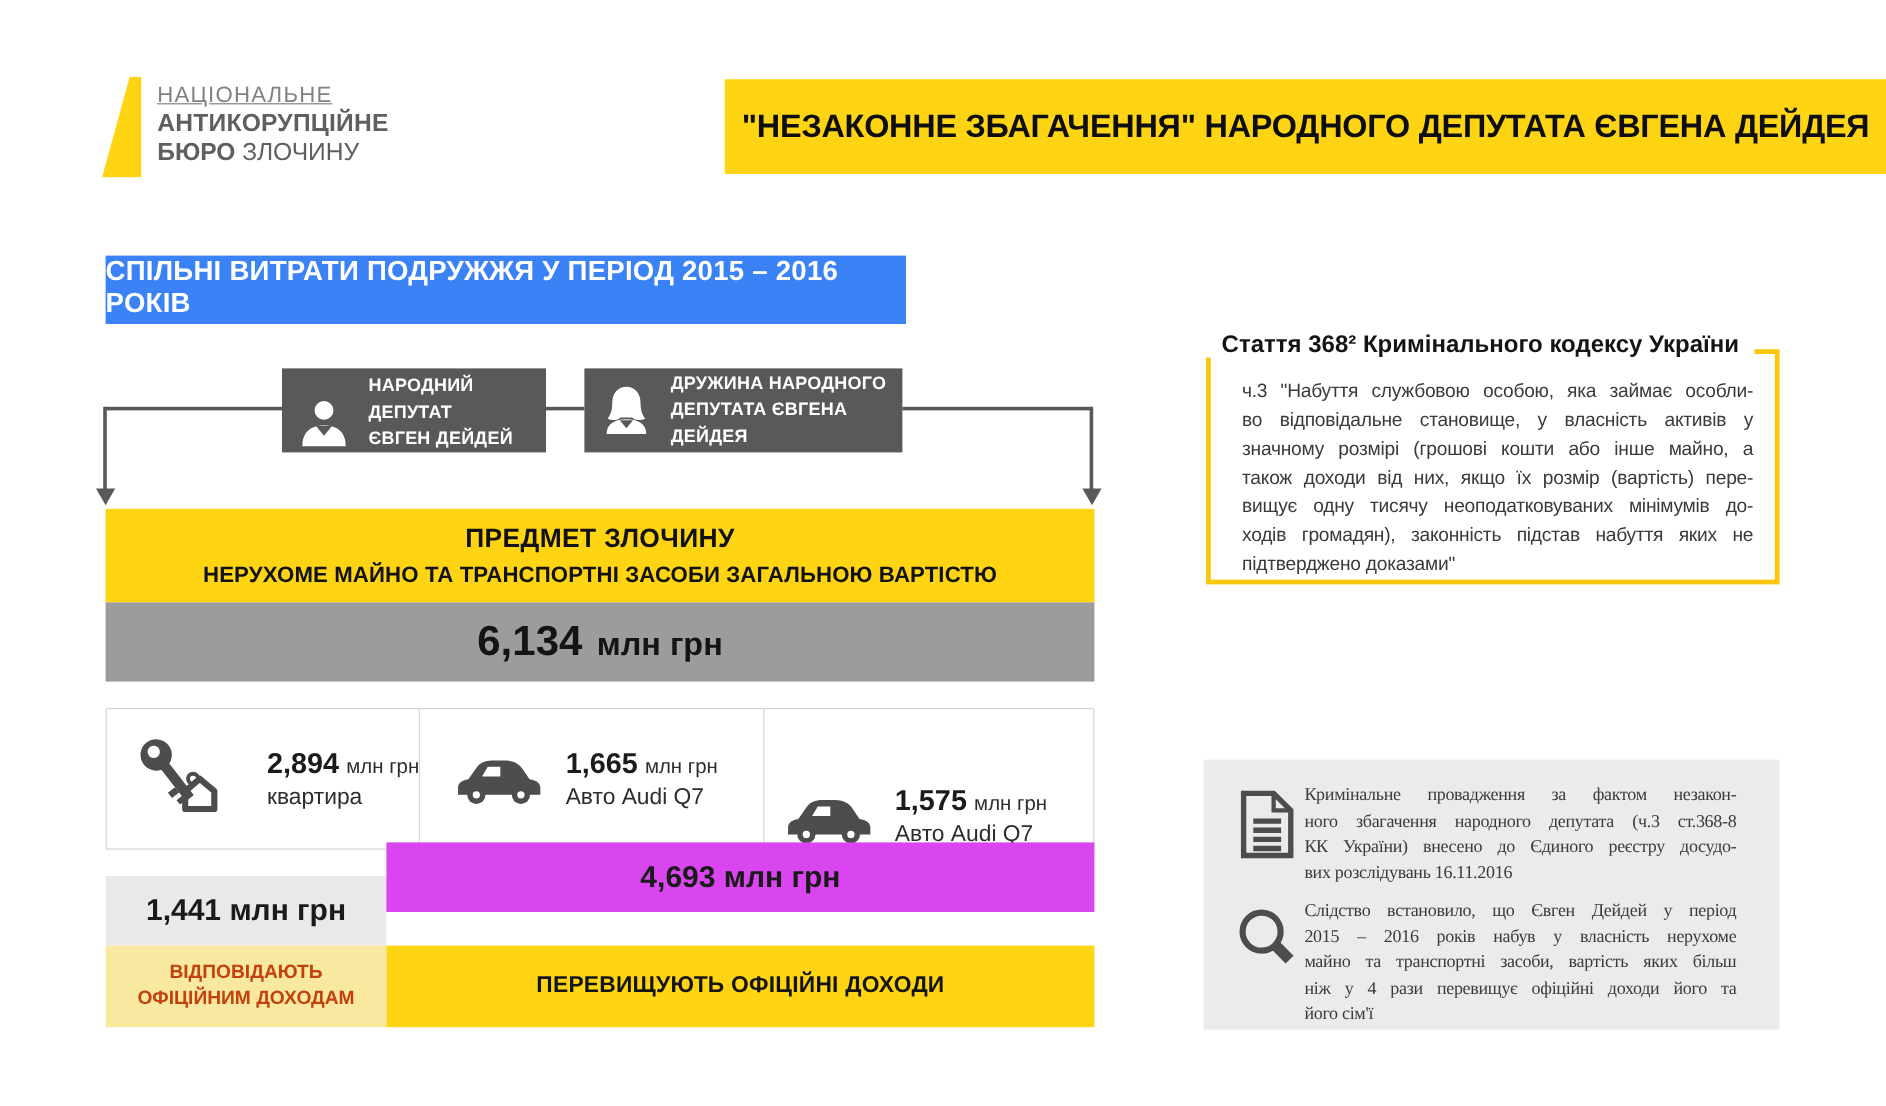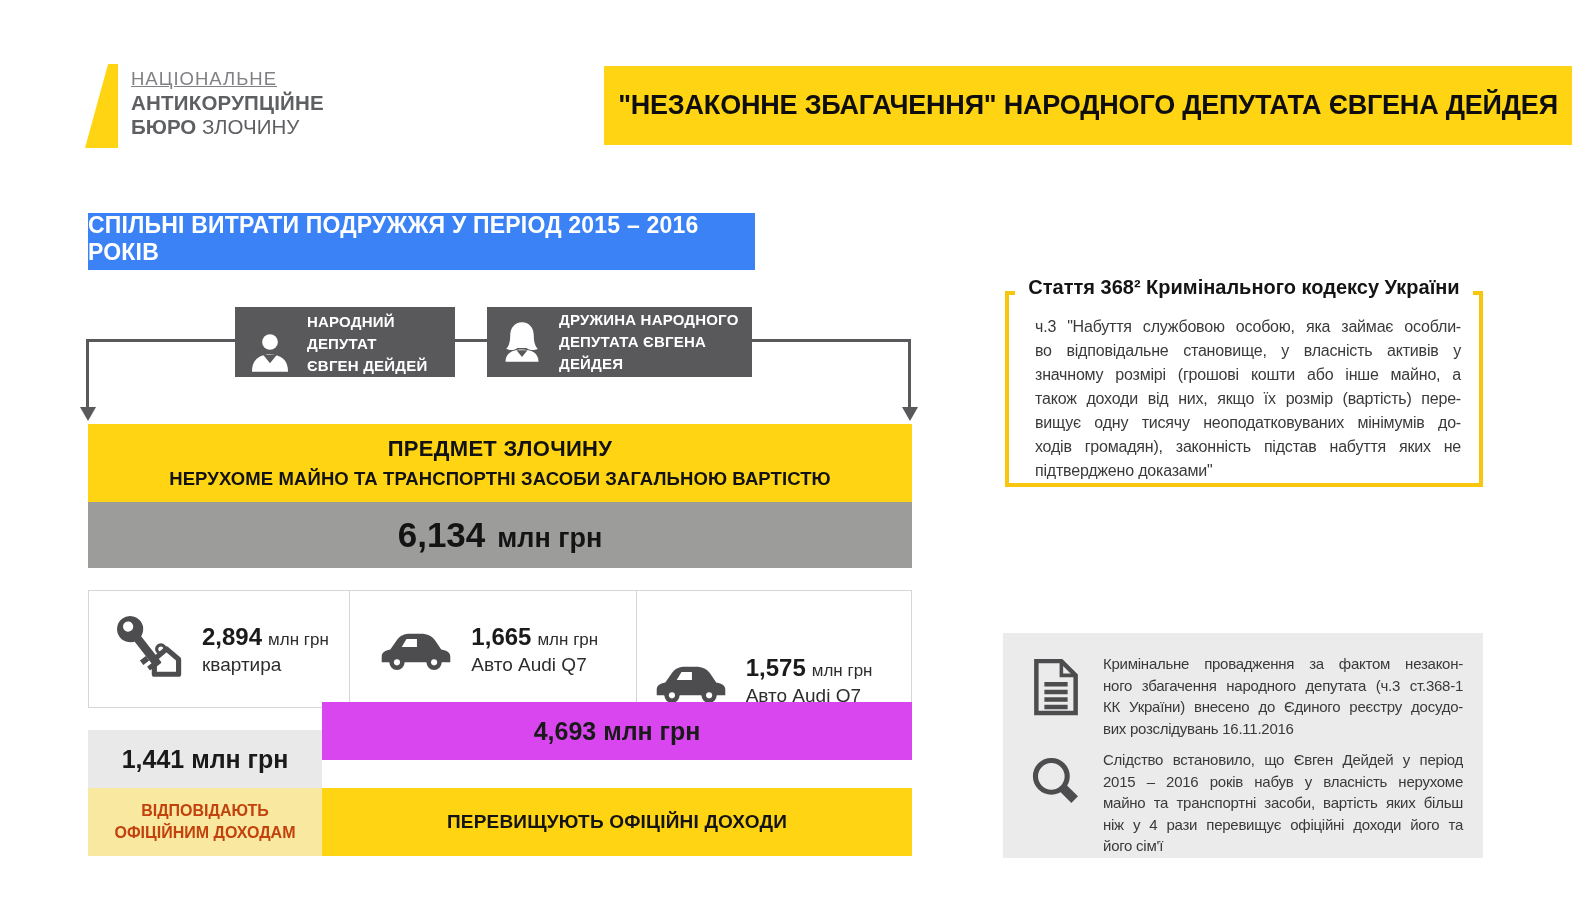--- a/index.html
+++ b/index.html
@@ -72,21 +72,21 @@
   .total-value { font-size:35px; font-weight:bold; line-height:66px; }
   .total-unit  { font-size:27px; font-weight:bold; margin-left:12px; }
 
   
   .items {
     left:88px; top:590px; width:824px; height:118px; box-sizing:border-box;
     border:1px solid #D6D6D6; background:#ffffff; display:flex;
   }
   .cell { box-sizing:border-box; display:flex; align-items:center; border-right:1px solid #D6D6D6; }
   .cell:last-child { border-right:none; }
-  .cell-1 { width:262px; padding-left:14px; }
+  .cell-1 { width:262px; padding-left:14px;justify-content:space-between; }
   .cell-2 { width:287px; padding-left:26px; }
   .cell-3 { width:275px; padding-left:14px;align-items:flex-end; }
   .cell svg { flex:none; }
   .itext { margin-left:15px; }
   .iline1 { font-size:24px; font-weight:bold; color:#1b1b1b; white-space:nowrap; }
   .iunit  { font-size:17px; font-weight:normal; color:#2d2d2d; margin-left:6px; }
   .ilabel { font-size:19px; color:#2d2d2d; margin-top:3px; }
 
   
   .cmp-val { display:flex; align-items:center; justify-content:center; font-weight:bold; font-size:25px; color:#1a1a1a; }
@@ -101,40 +101,40 @@
     display:flex; align-items:center; justify-content:center;
     font-size:19px; font-weight:bold; letter-spacing:0.2px; color:#141414;
   }
 
   
   .law-box {
     left:1005px; top:291px; width:478px; height:196px; box-sizing:border-box;
     border:4px solid #F8C70D; background:#ffffff;
   }
   .law-title {
-    left:1005px; top:276px; width:478px; text-align:center;
+    left:1005px; top:276px; width:478px; 
   }
   .law-title span {
     background:#ffffff; padding:0 13px; font-size:20px; font-weight:bold; color:#141414; white-space:nowrap;
   }
   .law-text {
     padding:20px 18px 0 26px; font-size:16px; line-height:24px; color:#3A3A3B; letter-spacing:-0.2px;
   }
   .justified .jl { text-align:justify; text-align-last:justify; }
   .justified .jl:last-child { text-align-last:left; }
 
   
   .facts {
     left:1003px; top:633px; width:480px; height:225px; background:#EBEBEB; box-sizing:border-box;
     padding-top:20px;
   }
   .fact { display:flex; padding:0 18px 0 22px; }
   .fact + .fact { margin-top:10px; }
   .ficon { width:62px; flex:none; display:flex; justify-content:center; align-items:flex-start; padding-top:4px; }
-  .ftext { margin-left:16px; width:360px; font-size:15px; line-height:21.5px; color:#3A3A3B; letter-spacing:-0.25px; }
+  .ftext { width:360px; font-size:15px; line-height:21.5px; color:#3A3A3B; letter-spacing:-0.25px;font-family:Liberation Serif, serif; }
 </style>
 </head>
 <body>
 
 <div class="stage">
 
   <div class="abs logo-triangle"></div>
   <div class="abs logo-text">
     <div class="l1">НАЦІОНАЛЬНЕ</div>
     <div class="l2">АНТИКОРУПЦІЙНЕ</div>
@@ -267,21 +267,21 @@
     <div class="fact">
       <div class="ficon">
         <svg viewBox="0 0 56 66" width="50" height="60">
           <path d="M6 4 H34 L50 20 V62 H6 Z" fill="none" stroke="#4D4D4F" stroke-width="5" stroke-linejoin="miter"></path>
           <path d="M34 4 V20 H50" fill="none" stroke="#4D4D4F" stroke-width="4"></path>
           <path d="M15 30 H41 M15 38.5 H41 M15 47 H41 M15 55.5 H41" stroke="#4D4D4F" stroke-width="5"></path>
         </svg>
       </div>
       <div class="ftext justified">
           <div class="jl">Кримінальне провадження за фактом незакон-</div>
-          <div class="jl">ного збагачення народного депутата (ч.3 ст.368-1</div>
+          <div class="jl">ного збагачення народного депутата (ч.3 ст.368-8</div>
           <div class="jl">КК України) внесено до Єдиного реєстру досудо-</div>
           <div class="jl">вих розслідувань 16.11.2016</div>
         </div>
     </div>
     <div class="fact">
       <div class="ficon">
         <svg viewBox="0 0 60 60" width="56" height="56">
           <circle cx="25" cy="25" r="17" fill="none" stroke="#4D4D4F" stroke-width="5.5"></circle>
           <path d="M38 38 L50 50" stroke="#4D4D4F" stroke-width="10" stroke-linecap="butt"></path>
         </svg>

